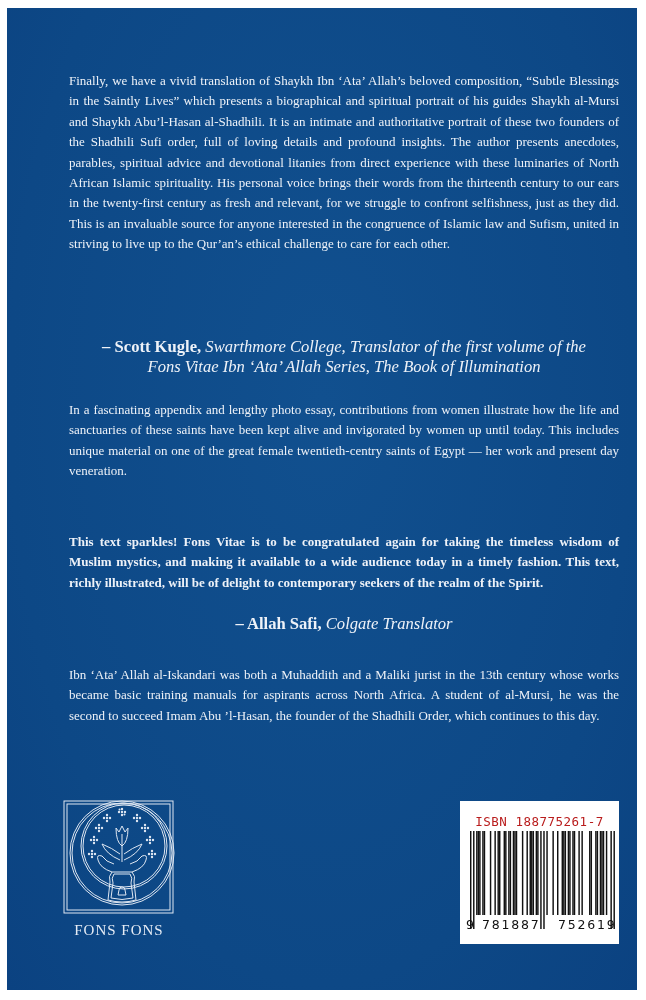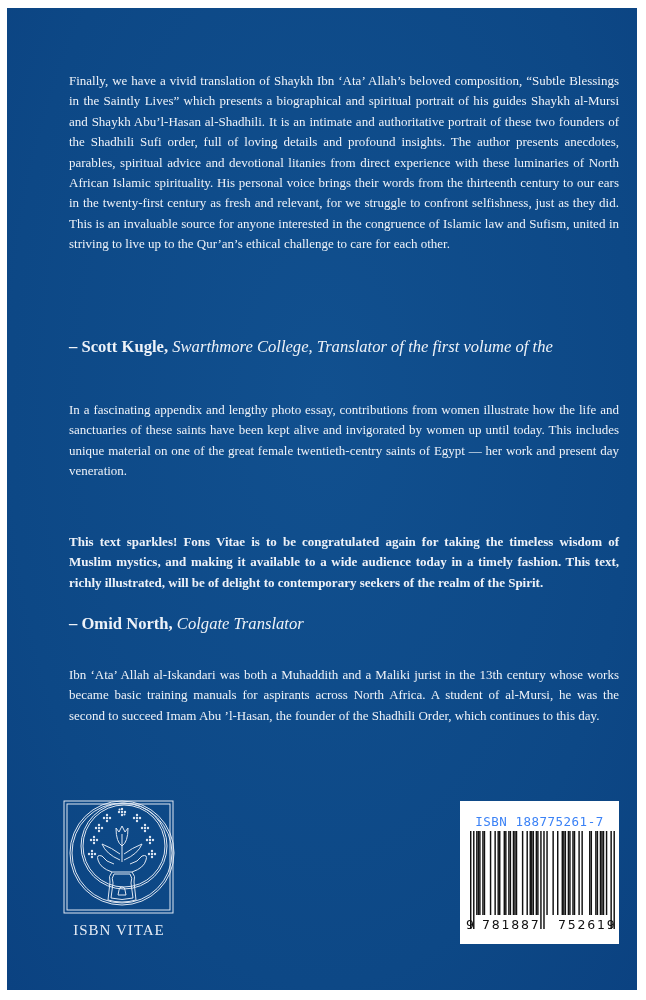--- a/index.html
+++ b/index.html
@@ -10,72 +10,73 @@
   .cover {
     position: absolute; left: 7px; top: 8px; width: 630px; height: 982px;
     background: #0e4a8a;
     background-image: radial-gradient(ellipse at 50% 40%, #11508f 0%, #0d4886 70%, #0b4281 100%);
   }
   .text-block {
     position: absolute; left: 62px; width: 550px; color: #eef2f8;
     font-size: 13px; line-height: 20.4px; text-align: justify;
   }
   .text-block p { margin: 0; }
-  .attr { text-align: left; font-size: 16.6px; line-height: 20.4px; color: #eef2f8; }
+  .attr { text-align: center; font-size: 16.6px; line-height: 20.4px; color: #eef2f8; }
   .attr b { font-weight: bold; }
   .attr i { font-style: italic; }
   #p1 { top: 63px; }
   #attr1 { position: absolute; left: 62px; width: 550px; top: 329px; }
   #p2 { top: 392px; }
   #p3 { top: 524px; font-weight: bold; }
   #attr2 { position: absolute; left: 62px; width: 550px; top: 606px; }
   #p4 { top: 657px; }
   .logo { position: absolute; left: 55px; top: 790px; width: 114px; height: 120px; }
   .logo-text {
     position: absolute; left: 55px; top: 914px; width: 114px; text-align: center;
     color: #e6ecf5; font-size: 15px; letter-spacing: 1px;
   }
   .barcode-box {
     position: absolute; left: 453px; top: 793px; width: 159px; height: 143px; background: #ffffff;
   }
   .isbn-text {
     position: absolute; left: 0; width: 159px; top: 13px; text-align: center;
-    font-family: "DejaVu Sans Mono", "Liberation Mono", monospace; font-size: 12.5px; color: #3b82f6; letter-spacing: 0.5px;
+    font-family: "DejaVu Sans Mono", "Liberation Mono", monospace; font-size: 12.5px; color: #b91c1c; letter-spacing: 0.5px;
   }
   .bars { position: absolute; left: 10px; top: 30px; width: 145px; height: 98px; }
   .ean-digits {
     position: absolute; left: 6px; top: 116px; width: 150px;
     font-family: "DejaVu Sans", "Liberation Sans", sans-serif; font-size: 12.5px; color: #111;
   }
 </style>
 </head>
 <body>
 
 <div class="cover">
 
   <div class="text-block" id="p1">
     <p>Finally, we have a vivid translation of Shaykh Ibn ‘Ata’ Allah’s beloved composition, “Subtle Blessings in the Saintly Lives” which presents a biographical and spiritual portrait of his guides  Shaykh al-Mursi and Shaykh Abu’l-Hasan al-Shadhili. It is an intimate and authoritative portrait of these two founders of the Shadhili Sufi order, full of loving details and profound insights. The author presents anecdotes, parables, spiritual advice and devotional litanies from direct experience with these luminaries of North African Islamic spirituality. His personal voice brings their words from the thirteenth century to our ears in the twenty-first century as fresh and relevant, for we struggle to confront selfishness, just as they did. This is an invaluable source for anyone interested in the congruence of Islamic law and Sufism, united in striving to live up to the Qur’an’s ethical challenge to care for each other.</p>
   </div>
 
   <div class="attr" id="attr1">
     <div>
       <b><span>– </span><span>Scott Kugle,</span></b><i> Swarthmore College, Translator of the first volume of the</i>
     </div>
+    <div><i>Fons Vitae Ibn ‘Ata’ Allah Series, The Book of Illumination</i></div>
   </div>
 
   <div class="text-block" id="p2">
     <p>In a fascinating appendix and lengthy photo essay, contributions from women illustrate how the life and sanctuaries of these saints have been kept alive and invigorated by women up until today. This includes unique material on one of the great female twentieth-centry saints of Egypt — her work and present day veneration.</p>
   </div>
 
   <div class="text-block" id="p3">
     <p>This text sparkles! Fons Vitae is to be congratulated again for taking the timeless wisdom of Muslim mystics, and making it available to a wide audience today in a timely fashion. This text, richly illustrated, will be of delight to contemporary seekers of the realm of the Spirit.</p>
   </div>
 
   <div class="attr" id="attr2">
-    <b><span>– </span><span>Omid North,</span></b><i> Colgate Translator</i>
+    <b><span>– </span><span>Allah Safi,</span></b><i> Colgate Translator</i>
   </div>
 
   <div class="text-block" id="p4">
     <p>Ibn ‘Ata’ Allah al-Iskandari was both a Muhaddith and a Maliki jurist in the 13th century whose works became basic training manuals for aspirants across North Africa. A student of al-Mursi, he was the second to succeed Imam Abu ’l-Hasan, the founder of the Shadhili Order, which continues to this day.</p>
   </div>
 
   <svg class="logo" viewBox="0 0 114 120">
     <g fill="none" stroke="#dfe7f2" stroke-width="1">
       <rect x="2" y="3" width="109" height="112"></rect>
       <rect x="5" y="6" width="103" height="106"></rect>
@@ -157,21 +158,21 @@
         </g>
       <g transform="translate(90,56)">
           <circle r="1.2" cx="0" cy="0"></circle>
           <circle r="1.2" cx="3" cy="0"></circle>
           <circle r="1.2" cx="-3" cy="0"></circle>
           <circle r="1.2" cx="0" cy="3"></circle>
           <circle r="1.2" cx="0" cy="-3"></circle>
         </g>
     </g>
   </svg>
-  <div class="logo-text">ISBN VITAE</div>
+  <div class="logo-text">FONS FONS</div>
 
   <div class="barcode-box">
     <div class="isbn-text">ISBN 188775261-7</div>
     <svg class="bars" id="bars" viewBox="0 0 145 98" preserveAspectRatio="none">
         <rect x="0.00" y="0" width="1.45" height="98" fill="#111"></rect>
         <rect x="3.05" y="0" width="1.45" height="98" fill="#111"></rect>
         <rect x="6.11" y="0" width="1.45" height="84" fill="#111"></rect>
         <rect x="7.63" y="0" width="1.45" height="84" fill="#111"></rect>
         <rect x="9.16" y="0" width="1.45" height="84" fill="#111"></rect>
         <rect x="12.21" y="0" width="1.45" height="84" fill="#111"></rect>

